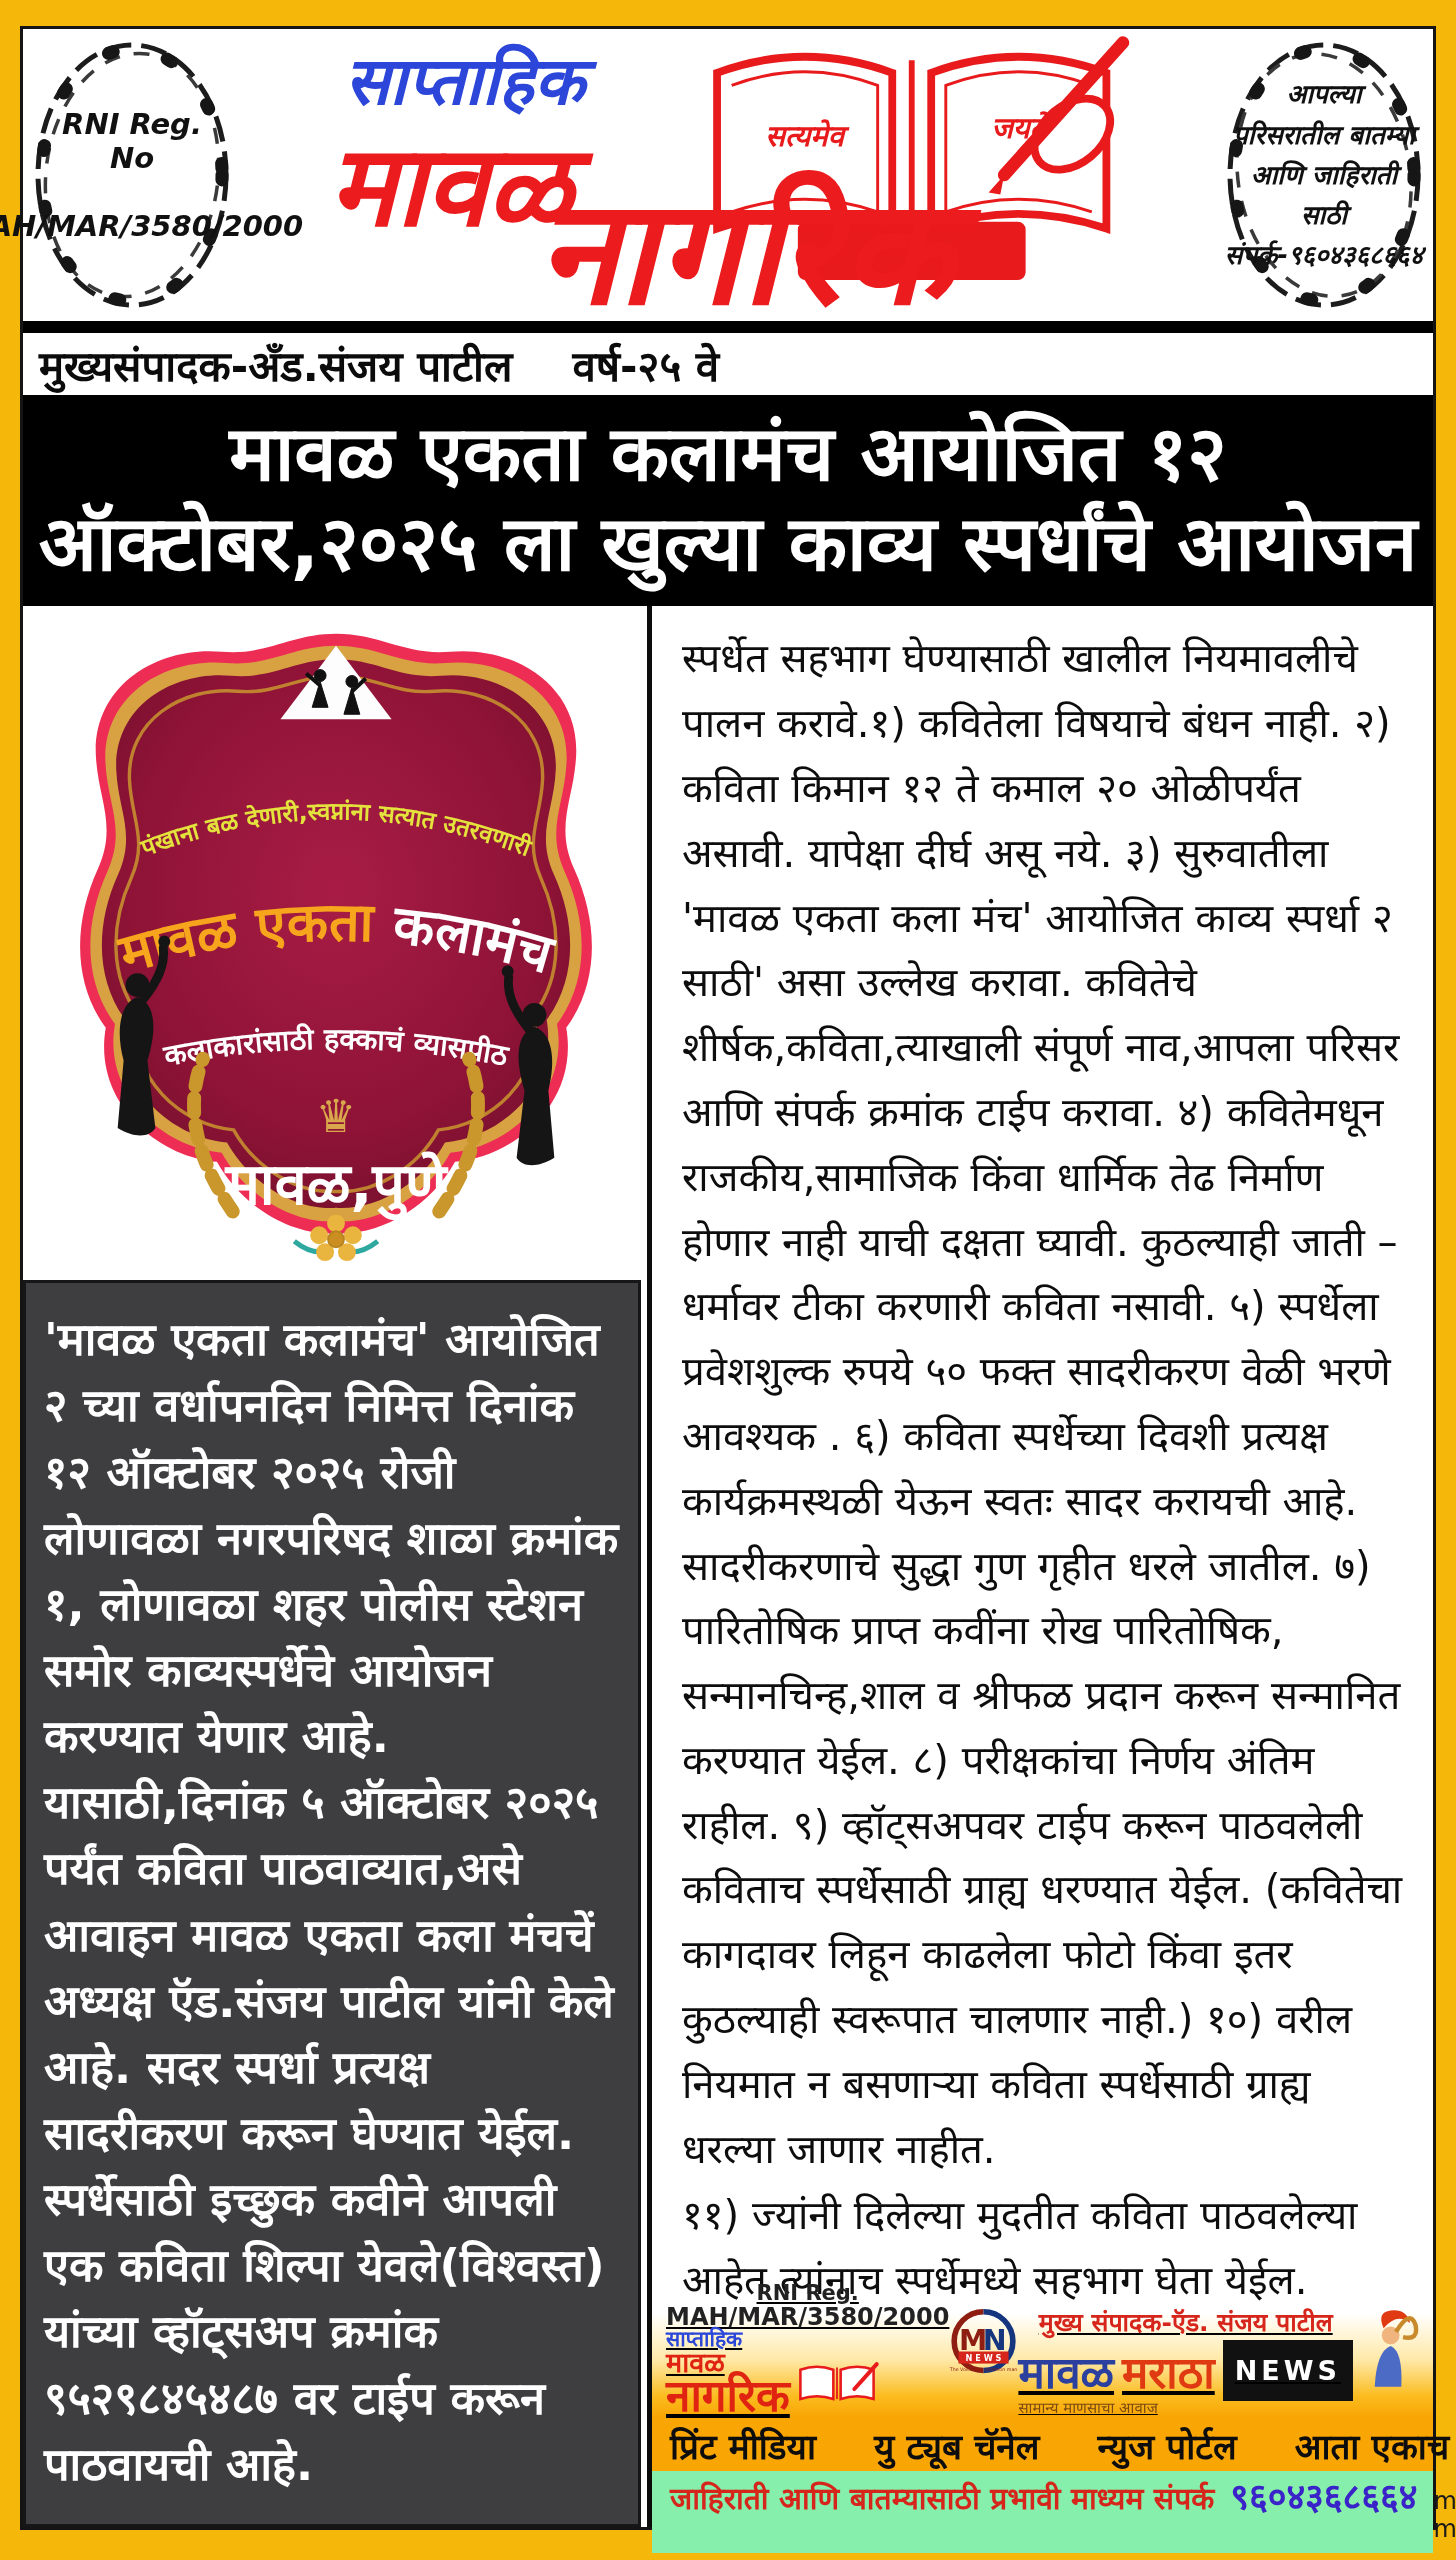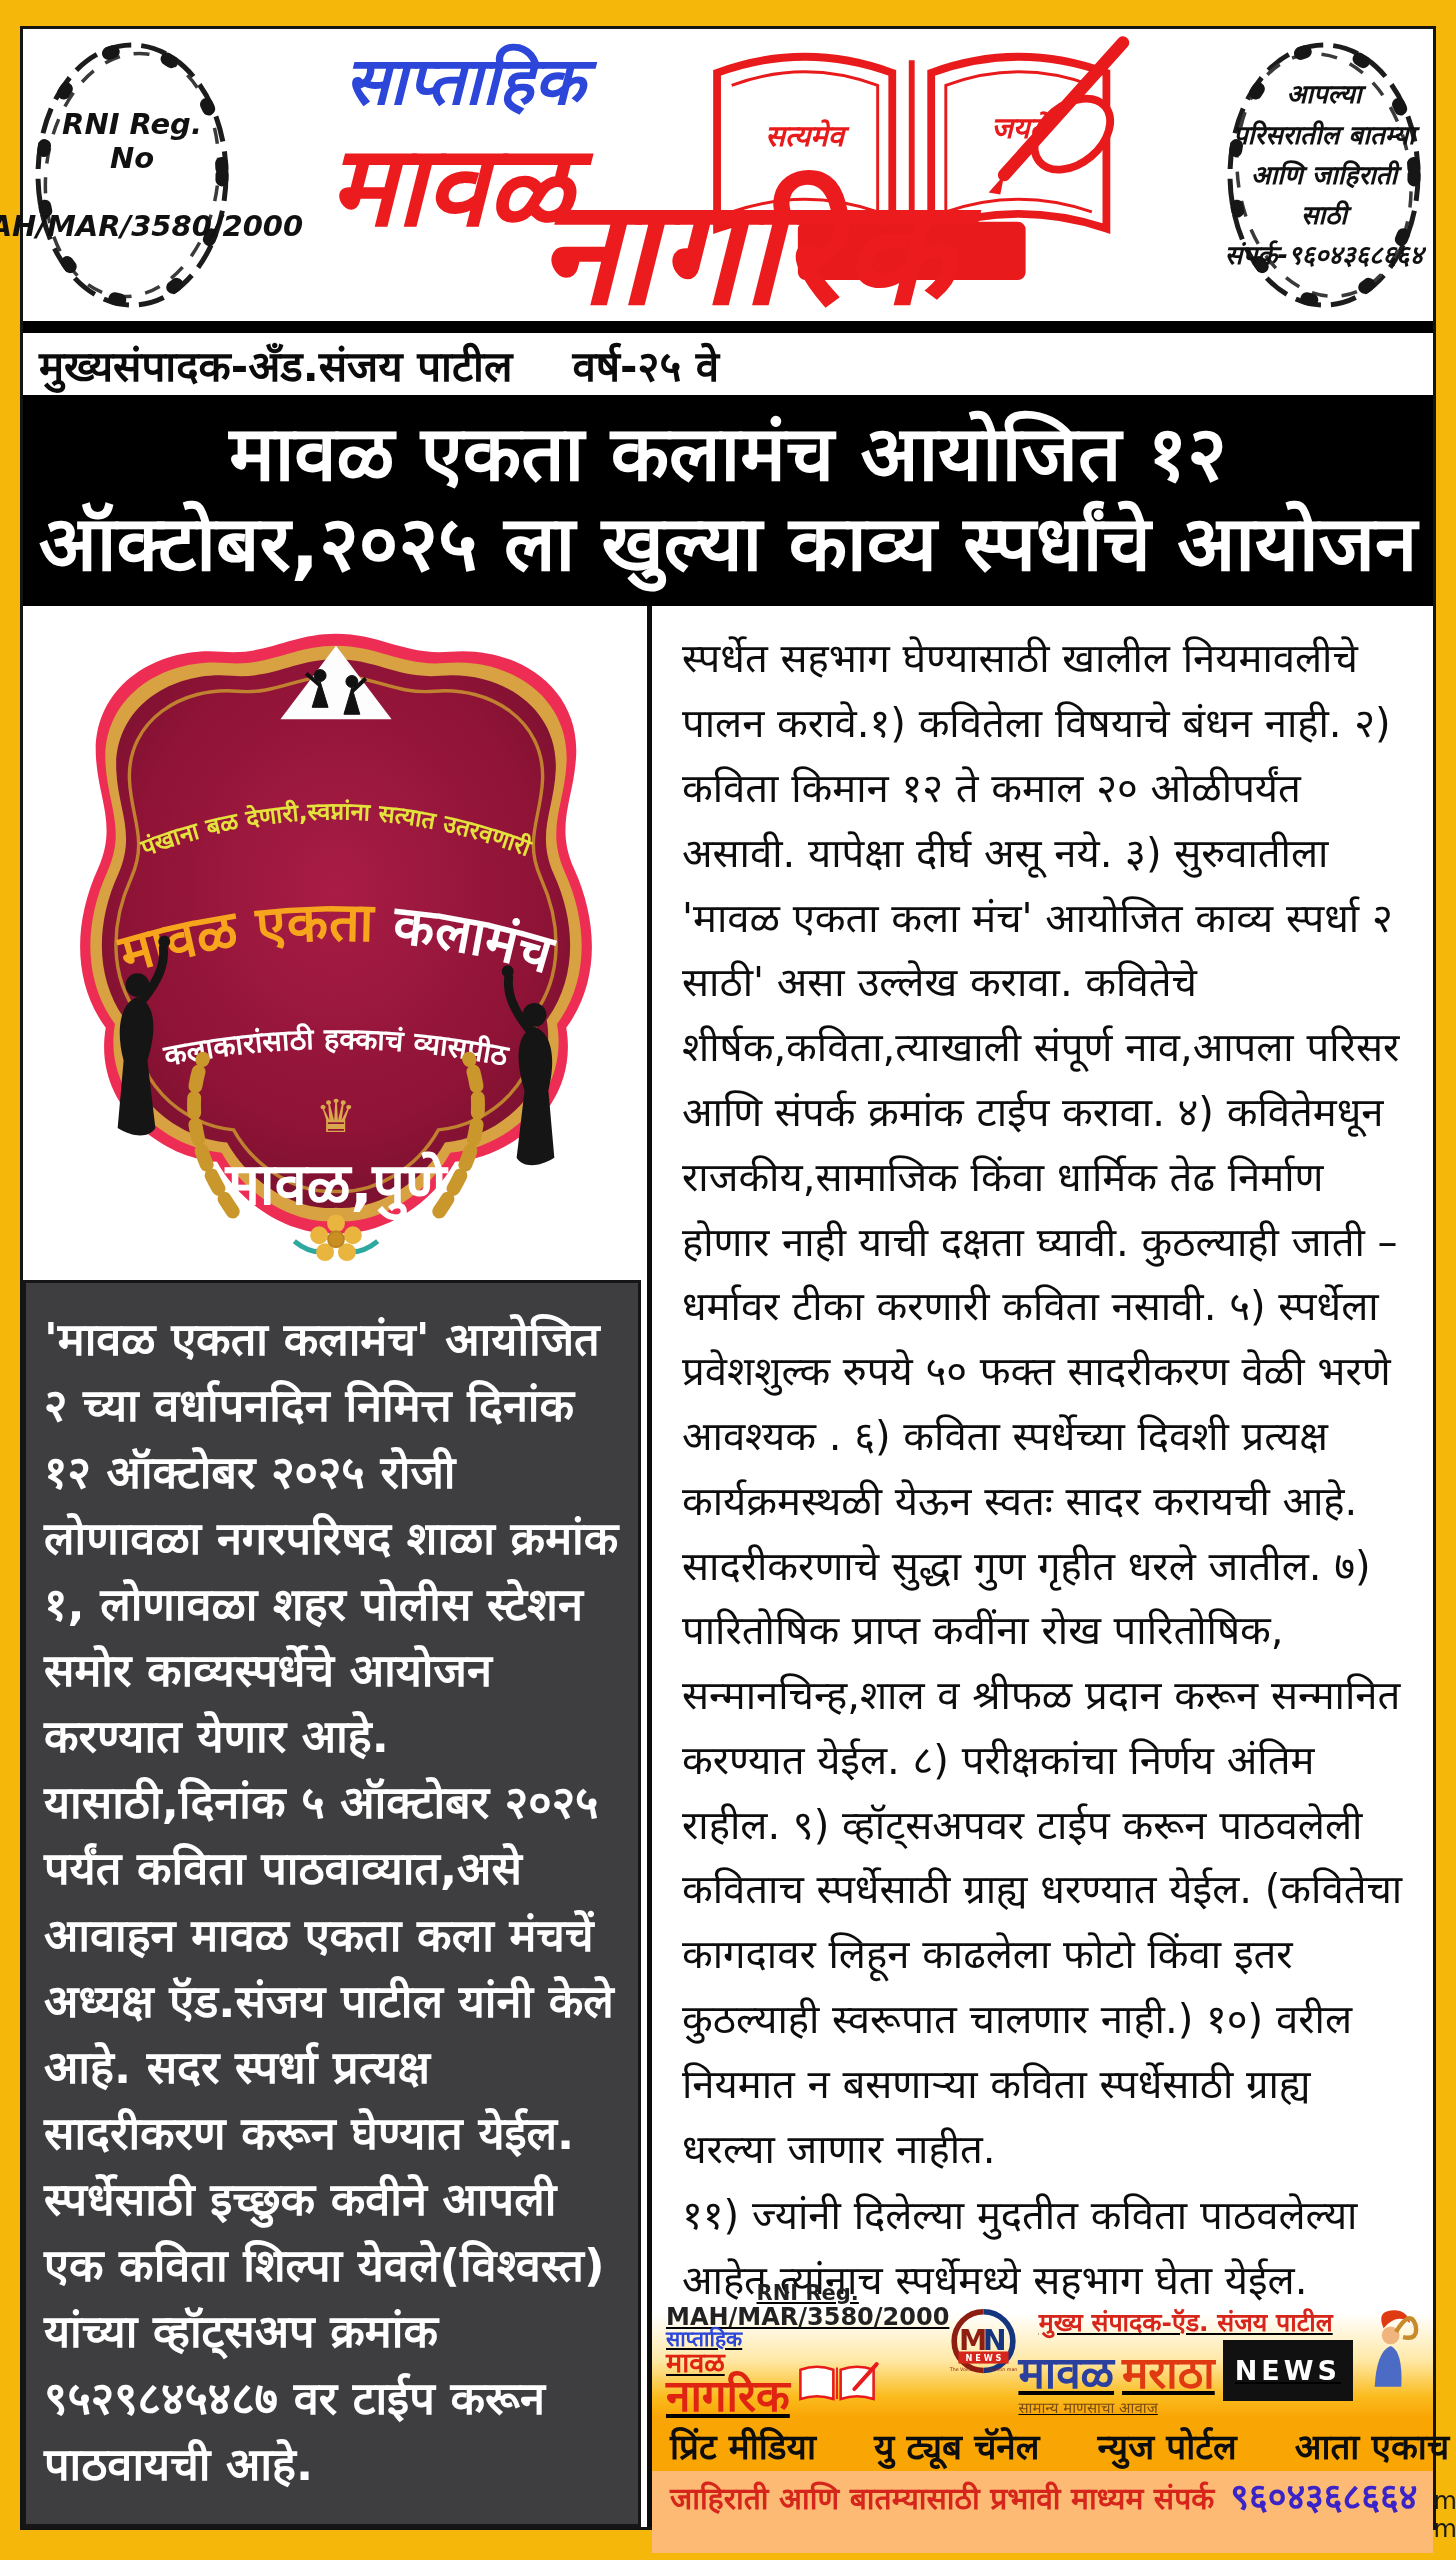--- a/index.html
+++ b/index.html
@@ -63,21 +63,21 @@
   .f-right { text-align:center; position:relative; padding-right:66px; }
   .f-editor { font-size:25px; font-weight:bold; color:#D6251B; margin-bottom:2px; }
   .mm-row { display:flex; align-items:center; gap:8px; justify-content:center; }
   .mm-p1 { font-size:44px; font-weight:bold; color:#2B3F9E; }
   .mm-p2 { font-size:44px; font-weight:bold; color:#E03A12; }
   .mm-news { background:#111; color:#fff; font-size:27px; font-weight:bold; padding:15px 12px; letter-spacing:4px; }
   .mm-tag { font-size:15px; color:#7A4A12; text-align:left; margin-top:-4px; }
   .horn-man { position:absolute; right:0; top:-4px; }
   .footer-services { background:#F9A504; display:flex; gap:58px; padding:5px 18px 2px 18px; }
   .footer-services span { font-size:35px; font-weight:bold; color:#0d0d0d; white-space:nowrap; }
-  .footer-contact { background:#fdba74; display:flex; align-items:baseline; gap:16px; padding:0 18px 10px 18px; }
+  .footer-contact { background:#86efac; display:flex; align-items:baseline; gap:16px; padding:0 18px 10px 18px; }
   .fc-label { font-size:30px; font-weight:bold; color:#D6251B; white-space:nowrap; }
   .fc-number { font-size:36px; font-weight:bold; color:#3A23C8; }
   .fc-email { font-size:24px; color:#1a1a1a; }
 </style>
 </head>
 <body>
 
 <div class="page">
 
   <header class="masthead-row">

